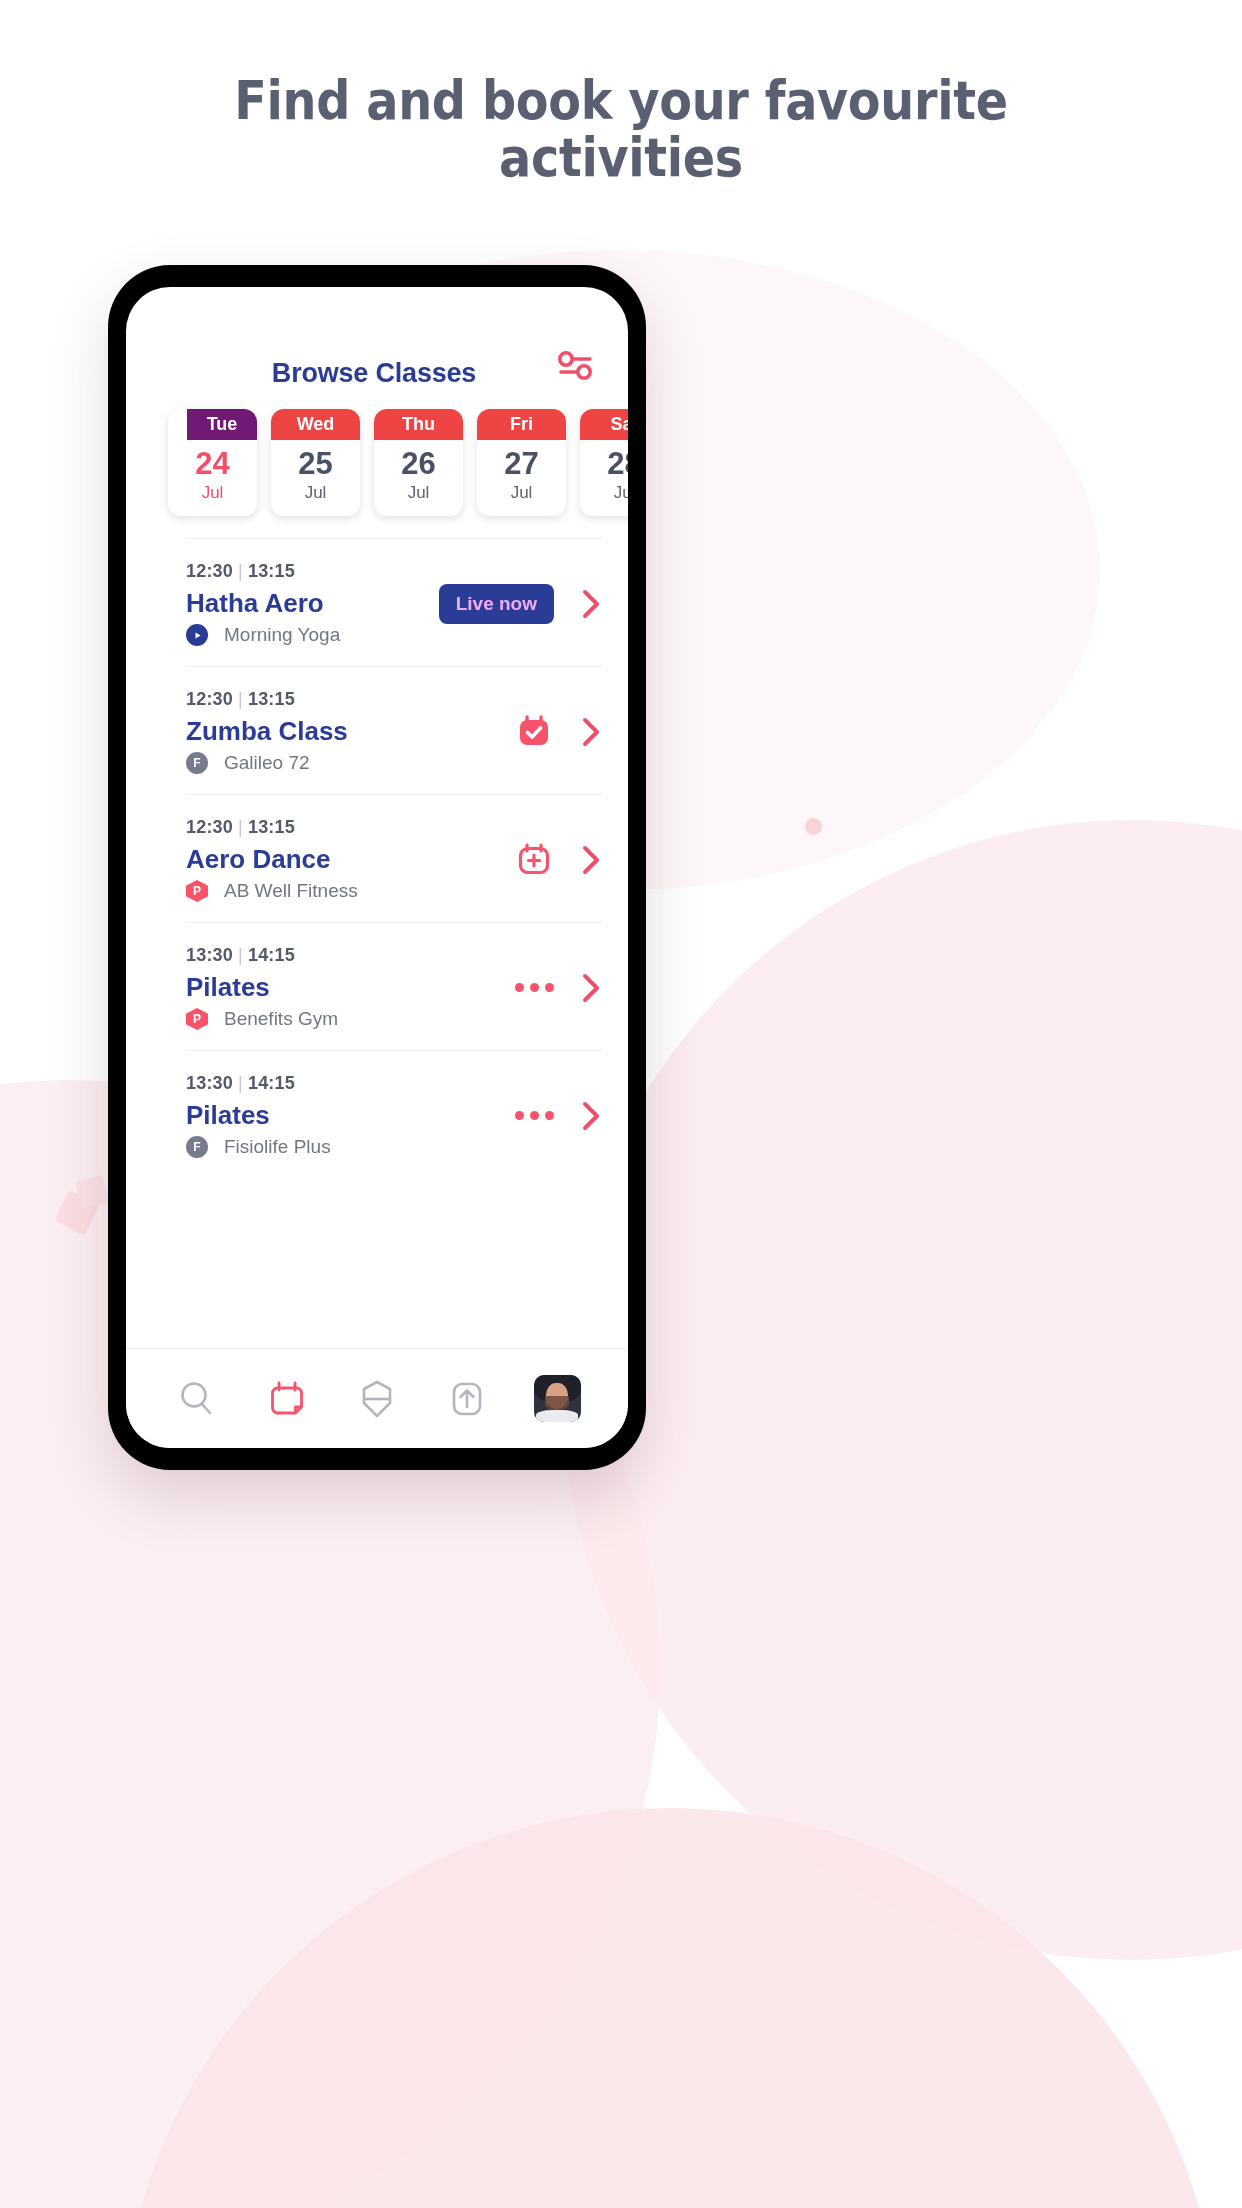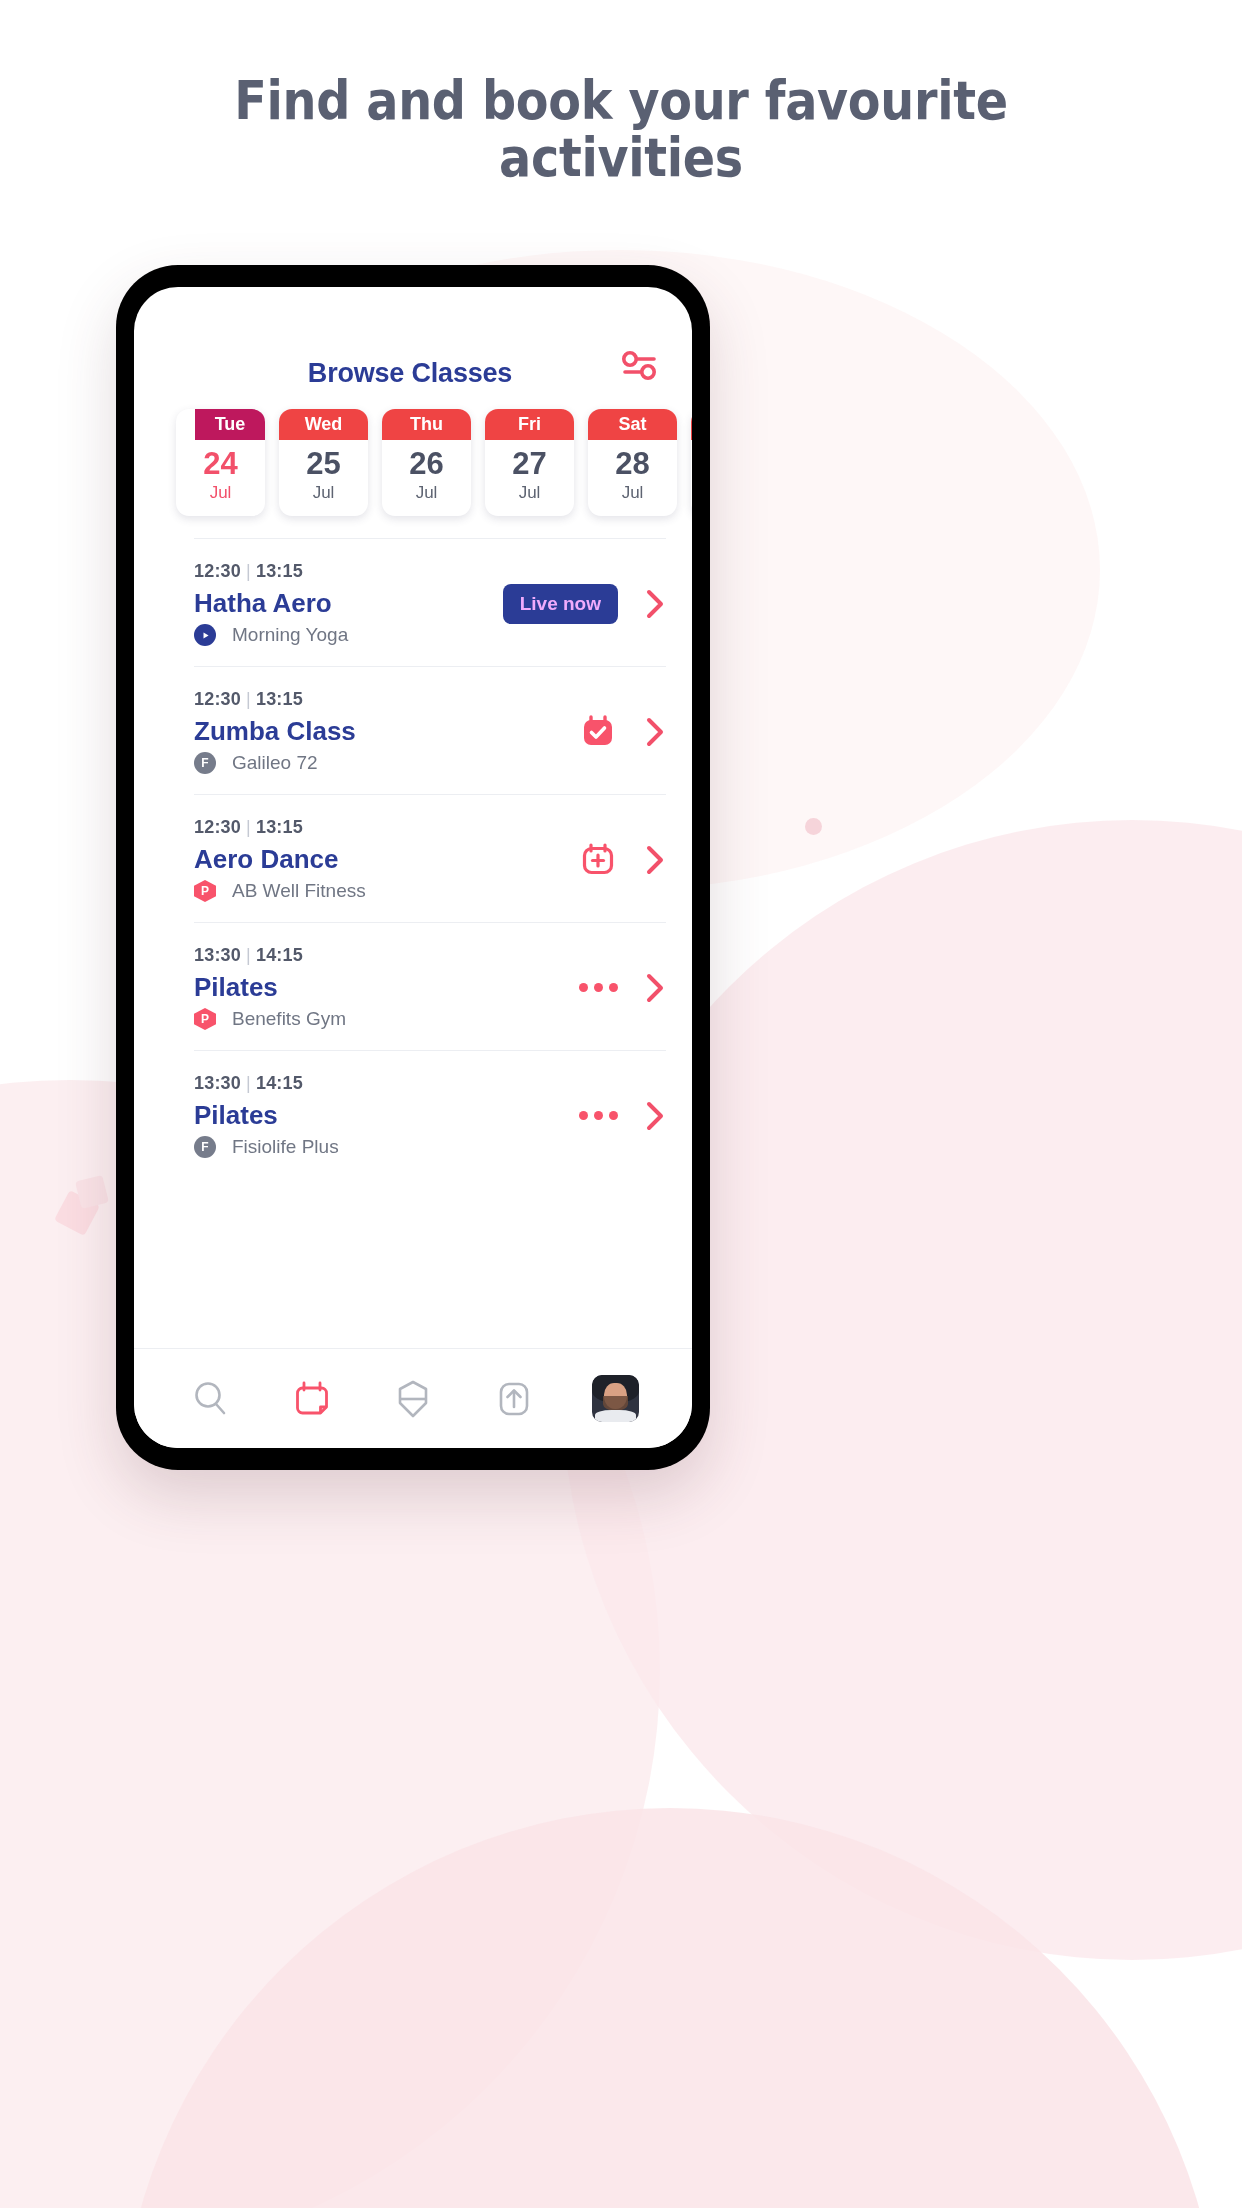--- a/index.html
+++ b/index.html
@@ -84,23 +84,23 @@
     font-weight: bold;
     color: #5a6072;
     letter-spacing: -0.3px;
     padding: 0 170px;
   }
 
   
   .phone {
     position: absolute;
     z-index: 4;
-    left: 116px;
+    left: 108px;
     top: 265px;
-    width: 594px;
+    width: 538px;
     height: 1205px;
     background: #000000;
     border-radius: 62px;
     padding: 22px 18px 22px 18px;
     box-shadow: 0 26px 60px rgba(90,50,60,.18);
   }
   .screen {
     width: 100%;
     height: 100%;
     background: #ffffff;
@@ -162,21 +162,21 @@
     font-size: 31px;
     font-weight: bold;
     color: #4b5164;
     line-height: 36px;
   }
   .chip-mon {
     font-size: 17px;
     color: #5e6472;
     line-height: 22px;
   }
-  .date-chip.active .chip-dow { background: #be185d; margin-left: 19px; }
+  .date-chip.active .chip-dow { background: #701a75; margin-left: 19px; }
   .date-chip.active .chip-day { color: #f2506a; }
   .date-chip.active .chip-mon { color: #f2506a; }
 
   
   .class-list { padding: 0 26px; }
   .class-row {
     display: flex;
     align-items: center;
     padding: 22px 0 20px 0;
     border-top: 1px solid #eceef2;

